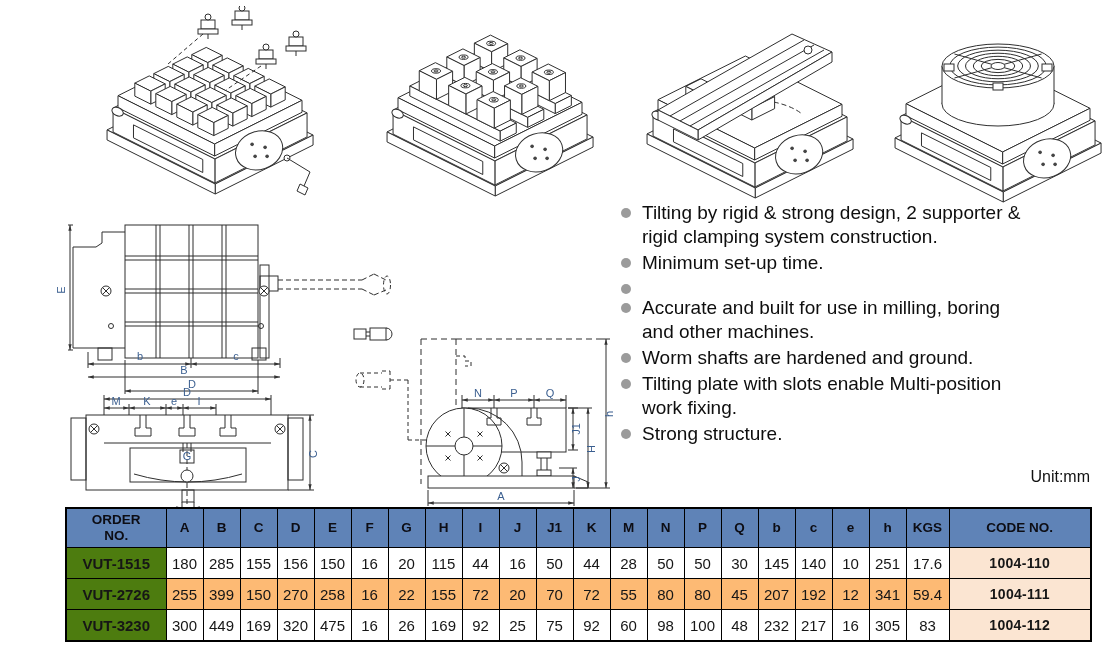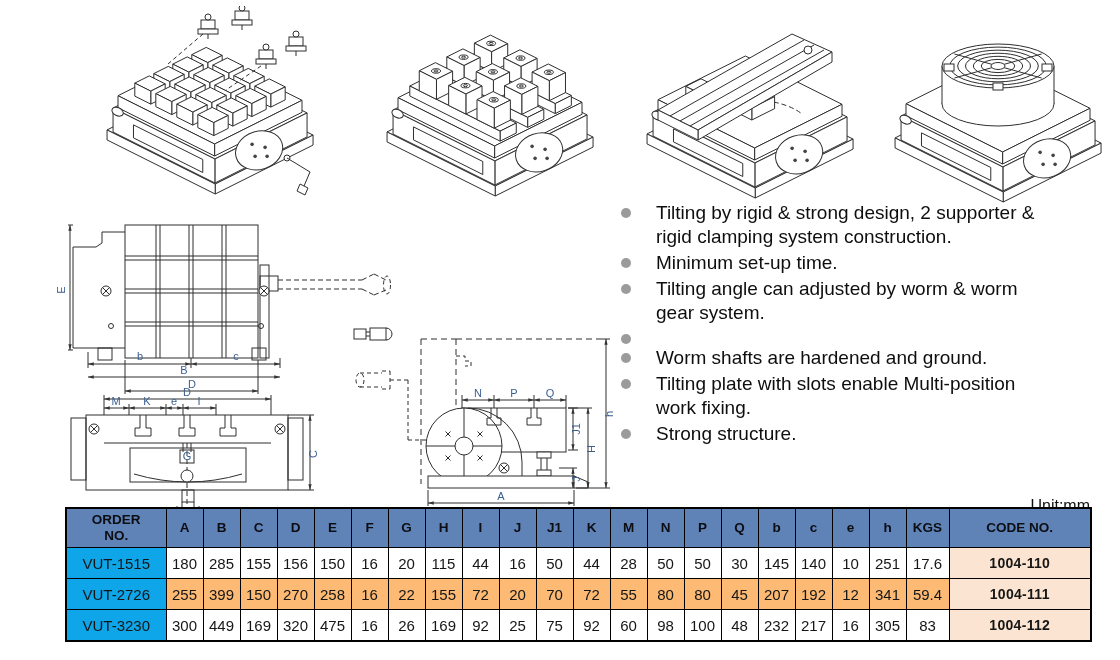--- a/index.html
+++ b/index.html
@@ -11,29 +11,29 @@
   svg text{stroke:none;font-family:"Liberation Sans",sans-serif;}
   text.lbl{fill:#3b5f90;font-size:11px;}
   #fig1{left:56px;top:6px;width:266px;height:200px;}
   #fig2{left:336px;top:6px;width:266px;height:200px;}
   #fig3{left:596px;top:6px;width:266px;height:200px;}
   #fig4{left:846px;top:4px;width:272px;height:200px;}
   #dimA{left:56px;top:210px;width:337px;height:190px;}
   #dimB{left:56px;top:388px;width:267px;height:132px;}
   #dimC{left:344px;top:322px;width:276px;height:198px;}
   ul.features{position:absolute;left:621px;top:201px;width:500px;margin:0;padding:0;list-style:none;}
-  ul.features li{display:flex;gap:25px;font-size:19px;line-height:24px;margin-bottom:2px;color:#0e0e0e;}
+  ul.features li{display:flex;gap:11px;font-size:19px;line-height:24px;margin-bottom:2px;color:#0e0e0e;}
   ul.features .dot{flex:none;width:10px;height:10px;border-radius:50%;background:#9b9b9b;margin-top:7px;}
   ul.features .ftext{white-space:pre-line;}
-  .unit{position:absolute;top:497px;right:30px;font-size:16px;color:#111;}
+  .unit{position:absolute;top:468px;right:30px;font-size:16px;color:#111;}
   table.spec{position:absolute;left:65px;top:507px;width:1025px;border-collapse:collapse;table-layout:fixed;border:2px solid #000;}
   table.spec th,table.spec td{border:1px solid #000;text-align:center;vertical-align:middle;padding:0;overflow:hidden;}
   table.spec th{background:#5f83b7;color:#0d0d14;font-size:13.5px;font-weight:bold;height:38px;white-space:pre-line;line-height:1.15;}
   table.spec td{height:30px;font-size:15px;background:#fff;color:#161616;}
-  table.spec td.order-cell{background:#0ea5e9;font-weight:normal;font-size:15px;}
+  table.spec td.order-cell{background:#4d7c0f;font-weight:bold;font-size:15px;}
   table.spec td.code-cell{background:#fbe5d2;font-weight:bold;font-size:14px;letter-spacing:.3px;}
   table.spec tr.alt td.val{background:#fdba74;}
 </style>
 </head>
 <body>
 
 <div class="page">
 
   <div class="fig" id="fig1">
     <svg viewBox="0 0 266 200">
@@ -534,25 +534,25 @@
         <span class="dot"></span>
         <span class="ftext">Tilting by rigid &amp; strong design, 2 supporter &amp;
 rigid clamping system construction.</span>
       </li>
       <li>
         <span class="dot"></span>
         <span class="ftext">Minimum set-up time.</span>
       </li>
       <li>
         <span class="dot"></span>
-        <span class="ftext">Tilting angle can adjusted by worm &amp; worm
-gear system.</span>
       </li>
       <li>
         <span class="dot"></span>
+        <span class="ftext">Accurate and built for use in milling, boring
+and other machines.</span>
       </li>
       <li>
         <span class="dot"></span>
         <span class="ftext">Worm shafts are hardened and ground.</span>
       </li>
       <li>
         <span class="dot"></span>
         <span class="ftext">Tilting plate with slots enable Multi-position
 work fixing.</span>
       </li>

